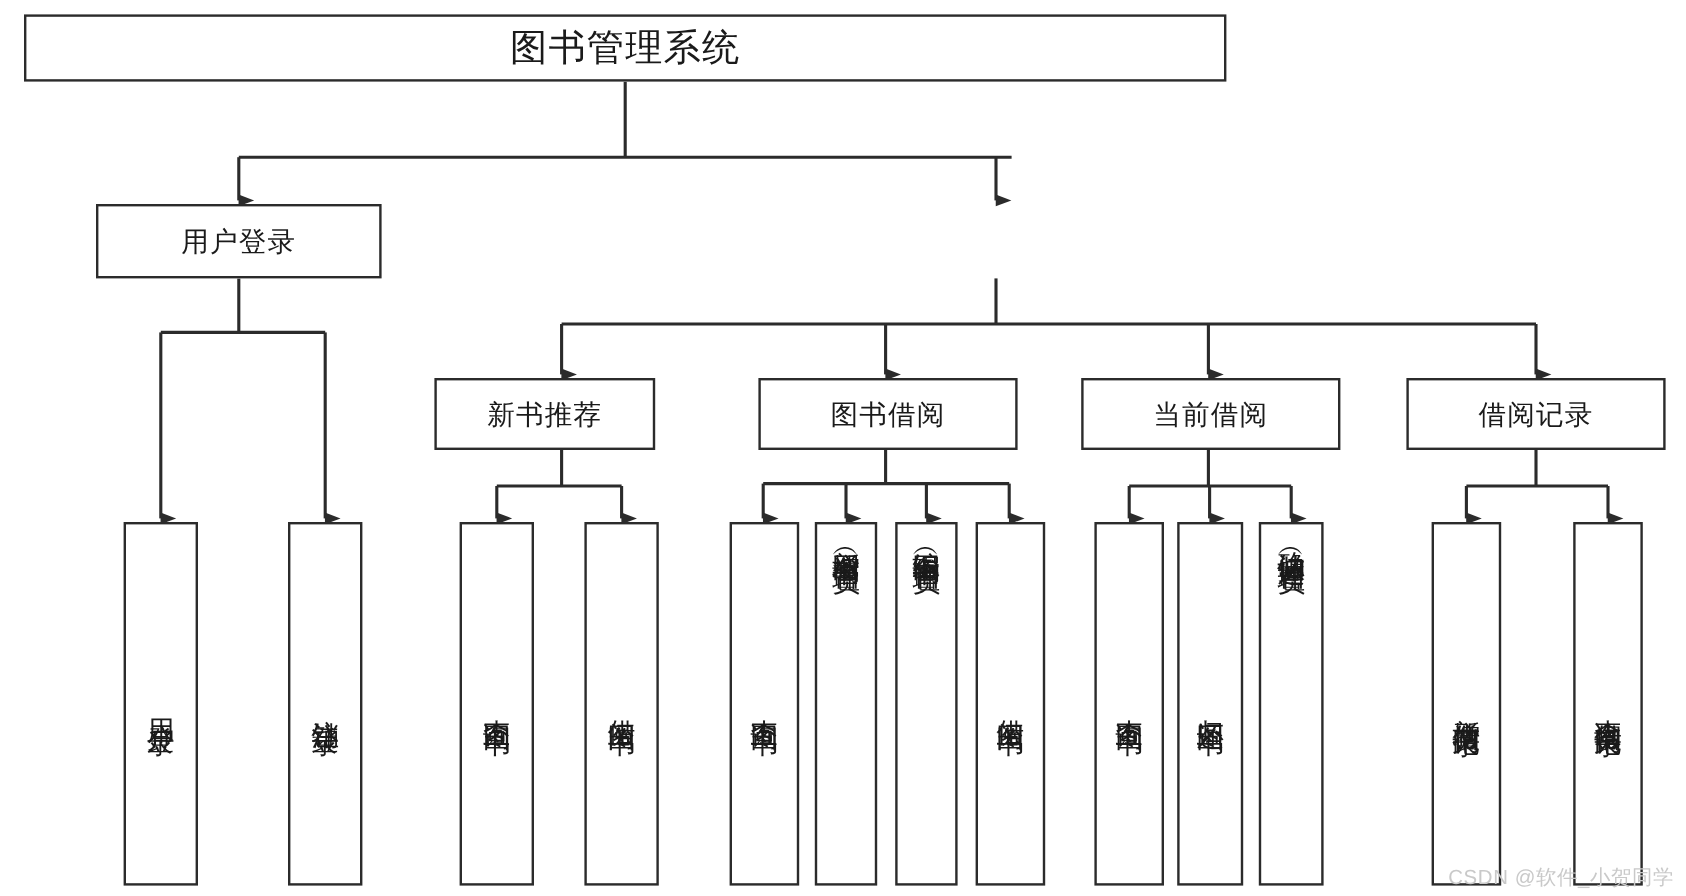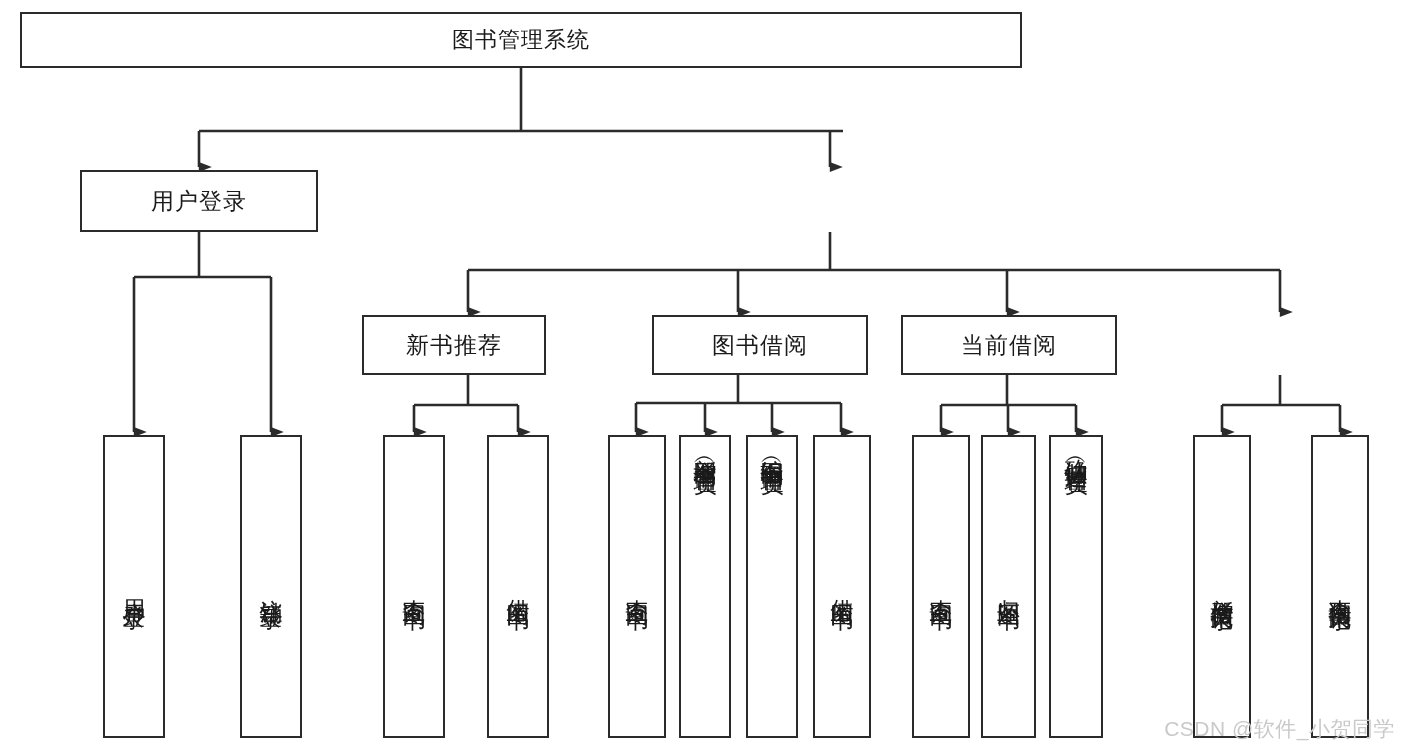--- a/index.html
+++ b/index.html
@@ -40,21 +40,21 @@
     color: #1a1a1a;
     letter-spacing: 1px;
     line-height: 1.16;
     white-space: nowrap;
   }
   
   .node.h .label {
     font-size: 23px;
   }
   .node.root .label {
-    font-size: 22px;
+    font-size: 31px;
   }
   
   .node.v {
     align-items: center;
     justify-content: center;
     padding: 4px 0;
   }
   .node.v .label {
     writing-mode: vertical-rl;
     text-orientation: upright;
@@ -66,21 +66,21 @@
   .node.v.tall .label {
     letter-spacing: 2px;
   }
   .node.v.topalign {
     align-items: flex-start;
   }
   #watermark {
     position: absolute;
     right: 10px;
     bottom: 4px;
-    font-size: 21px;
+    font-size: 17px;
     color: #c9c9c9;
     white-space: nowrap;
     z-index: 3;
     letter-spacing: 0.5px;
   }
 </style>
 </head>
 <body>
 
 <div id="canvas">
@@ -140,26 +140,29 @@
     <span class="label">图书管理系统</span>
   </div>
 
   <div class="node h" style="left:80px; top:170px; width:238px; height:62px;">
     <span class="label">用户登录</span>
   </div>
 
   <div class="node h" style="left:362px; top:315px; width:184px; height:60px;">
     <span class="label">新书推荐</span>
   </div>
-  <div class="node h" style="left:632px; top:315px; width:216px; height:60px;margin-left:20px;">
+  <div class="node h" style="left:632px; top:315px; width:216px; height:60px;">
     <span class="label">图书借阅</span>
   </div>
   <div class="node h" style="left:901px; top:315px; width:216px; height:60px;text-align:right;">
     <span class="label">当前借阅</span>
   </div>
+  <div class="node h" style="left:1172px; top:315px; width:216px; height:60px;">
+    <span class="label">借阅记录</span>
+  </div>
 
   <div class="node v" style="left:103px; top:435px; width:62px; height:303px;">
     <span class="label">用户登录</span>
   </div>
   <div class="node v" style="left:240px; top:435px; width:62px; height:303px;">
     <span class="label">注销登录</span>
   </div>
 
   <div class="node v" style="left:383px; top:435px; width:62px; height:303px;">
     <span class="label">查询图书</span>

